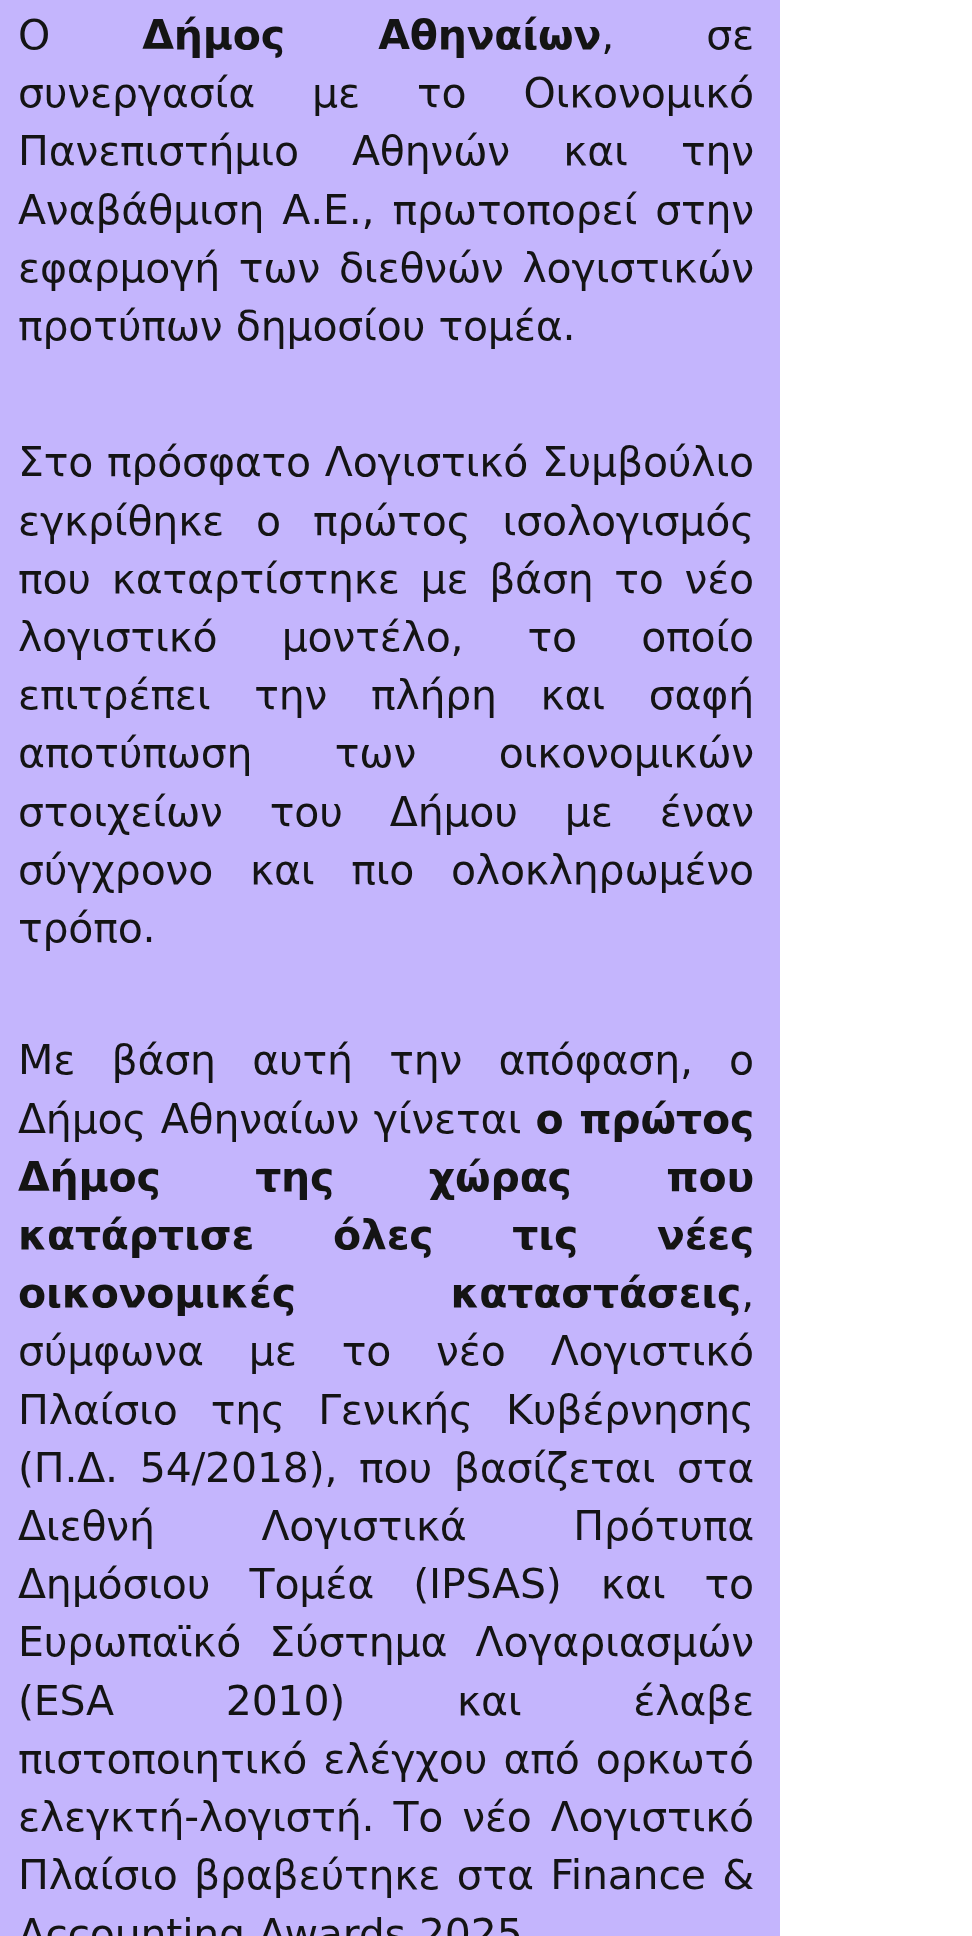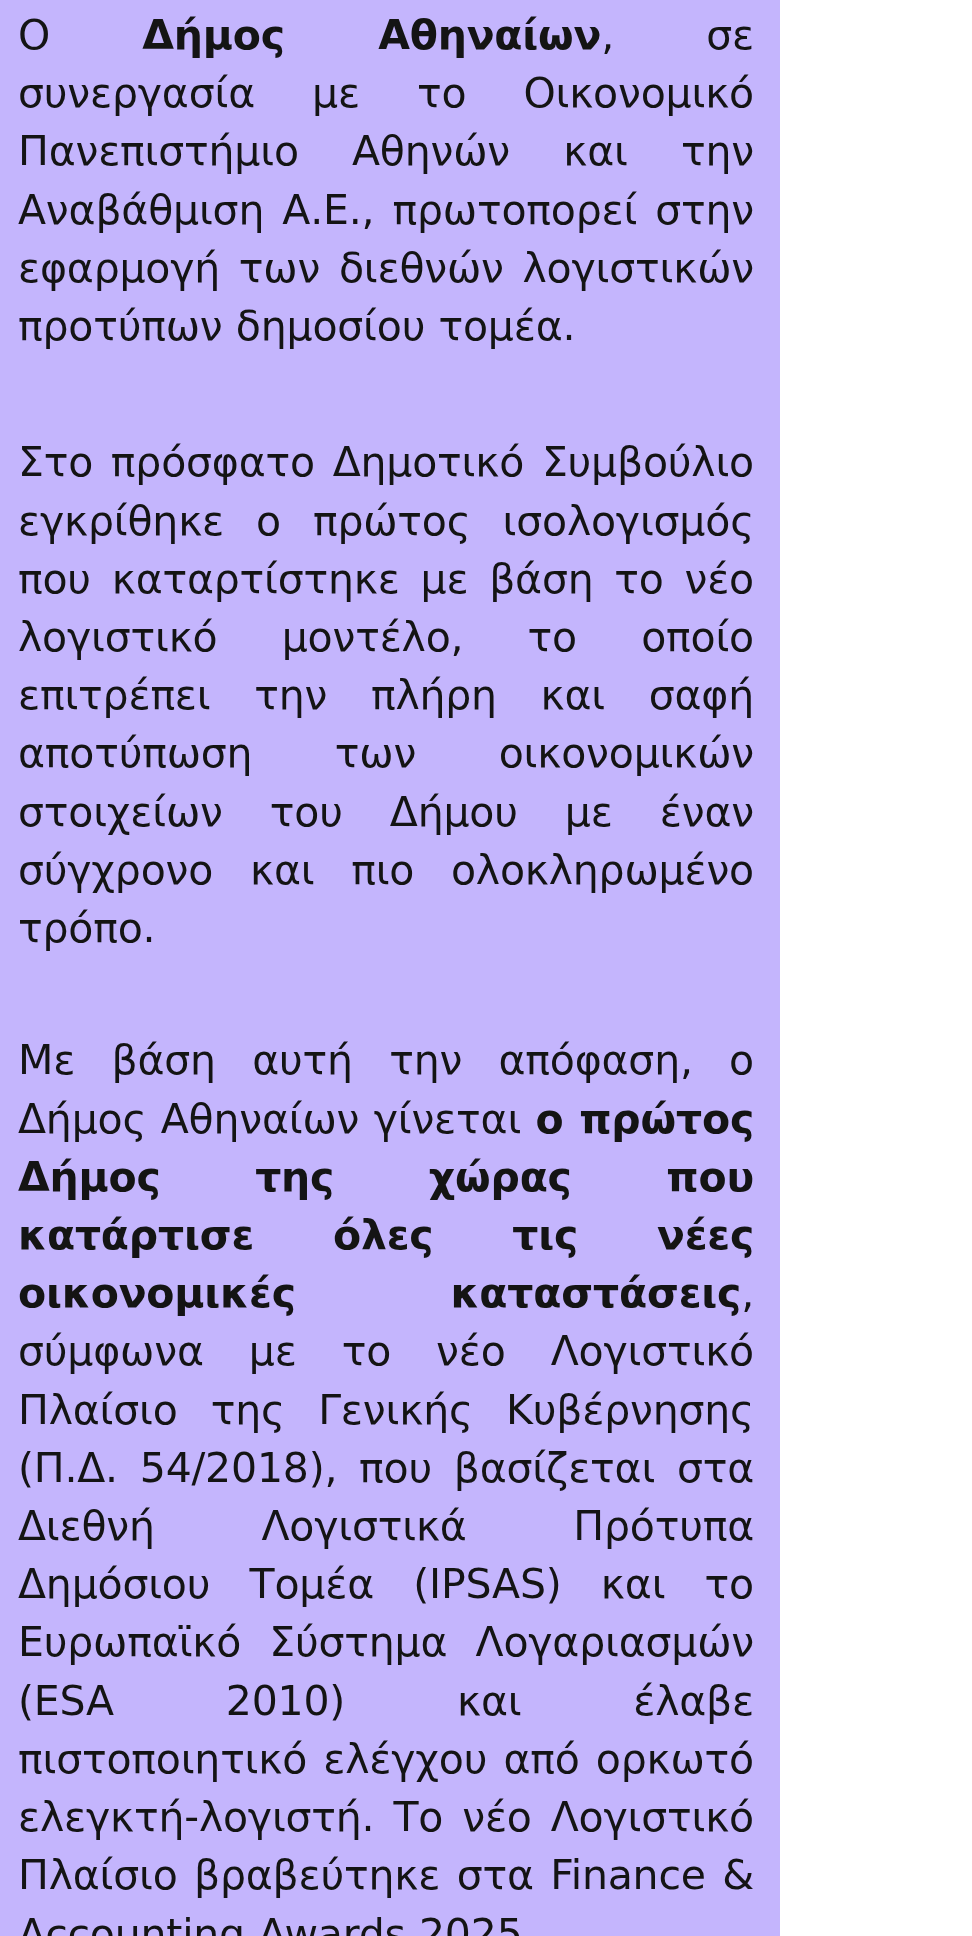--- a/index.html
+++ b/index.html
@@ -49,16 +49,16 @@
   b, .strong {
     font-weight: 700;
   }
 </style>
 </head>
 <body>
 
 <div class="page">
   <article class="article">
     <p class="para p1"><span>Ο </span><b>Δήμος Αθηναίων</b><span>, σε συνεργασία με το Οικονομικό Πανεπιστήμιο Αθηνών και την Αναβάθμιση Α.Ε., πρωτοπορεί στην εφαρμογή των διεθνών λογιστικών προτύπων δημοσίου τομέα.</span></p>
-    <p class="para p2"><span>Στο πρόσφατο Δημοτικό Συμβούλιο εγκρίθηκε ο πρώτος ισολογισμός που καταρτίστηκε με βάση το νέο λογιστικό μοντέλο, το οποίο επιτρέπει την πλήρη και σαφή αποτύπωση των οικονομικών στοιχείων του Δήμου με έναν σύγχρονο και πιο ολοκληρωμένο τρόπο.</span></p>
+    <p class="para p2"><span>Στο πρόσφατο Λογιστικό Συμβούλιο εγκρίθηκε ο πρώτος ισολογισμός που καταρτίστηκε με βάση το νέο λογιστικό μοντέλο, το οποίο επιτρέπει την πλήρη και σαφή αποτύπωση των οικονομικών στοιχείων του Δήμου με έναν σύγχρονο και πιο ολοκληρωμένο τρόπο.</span></p>
     <p class="para p3"><span>Με βάση αυτή την απόφαση, ο Δήμος Αθηναίων γίνεται </span><b>ο πρώτος Δήμος της χώρας που κατάρτισε όλες τις νέες οικονομικές καταστάσεις</b><span>, σύμφωνα με το νέο Λογιστικό Πλαίσιο της Γενικής Κυβέρνησης (Π.Δ. 54/2018), που βασίζεται στα Διεθνή Λογιστικά Πρότυπα Δημόσιου Τομέα (IPSAS) και το Ευρωπαϊκό Σύστημα Λογαριασμών (ESA 2010) και έλαβε πιστοποιητικό ελέγχου από ορκωτό ελεγκτή-λογιστή. Το νέο Λογιστικό Πλαίσιο βραβεύτηκε στα Finance &amp; Accounting Awards 2025.</span></p>
   </article>
 </div>
 
 </body></html>

